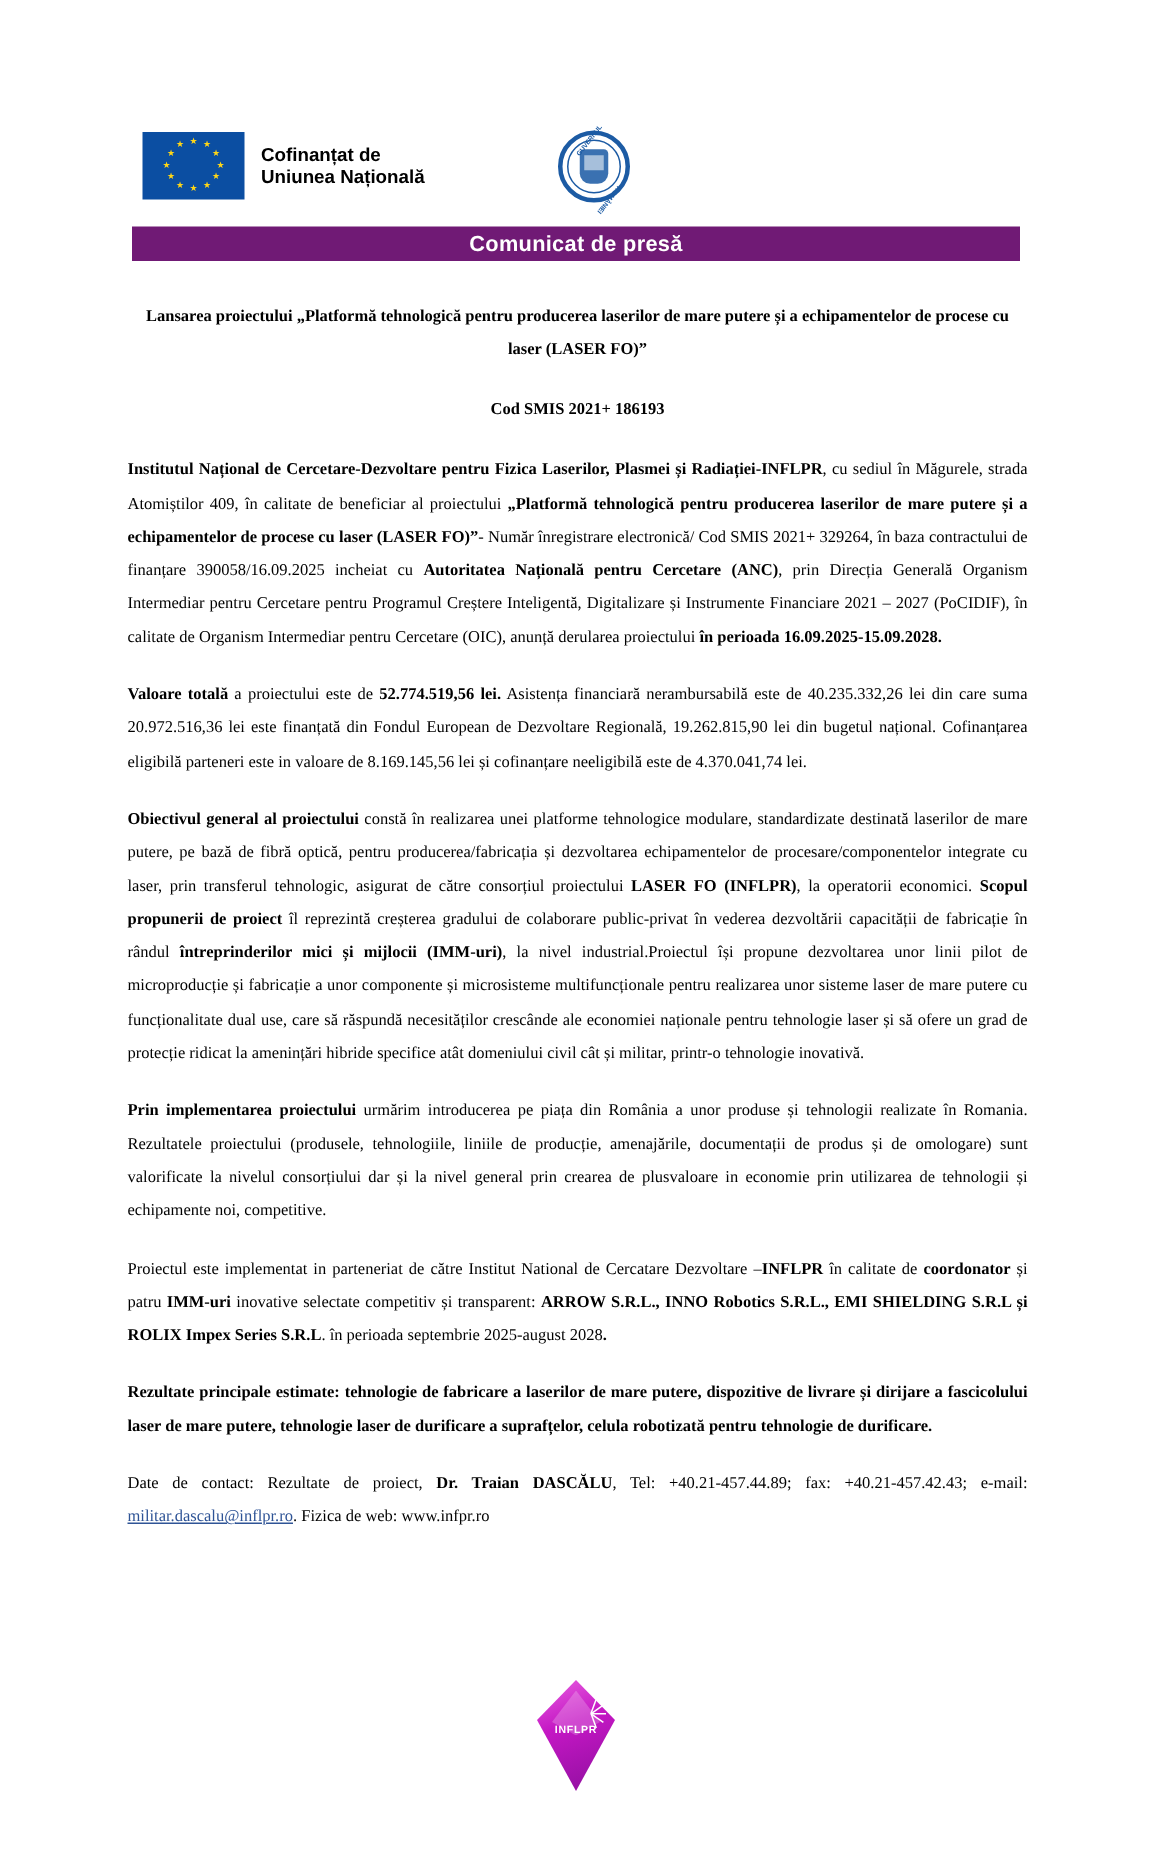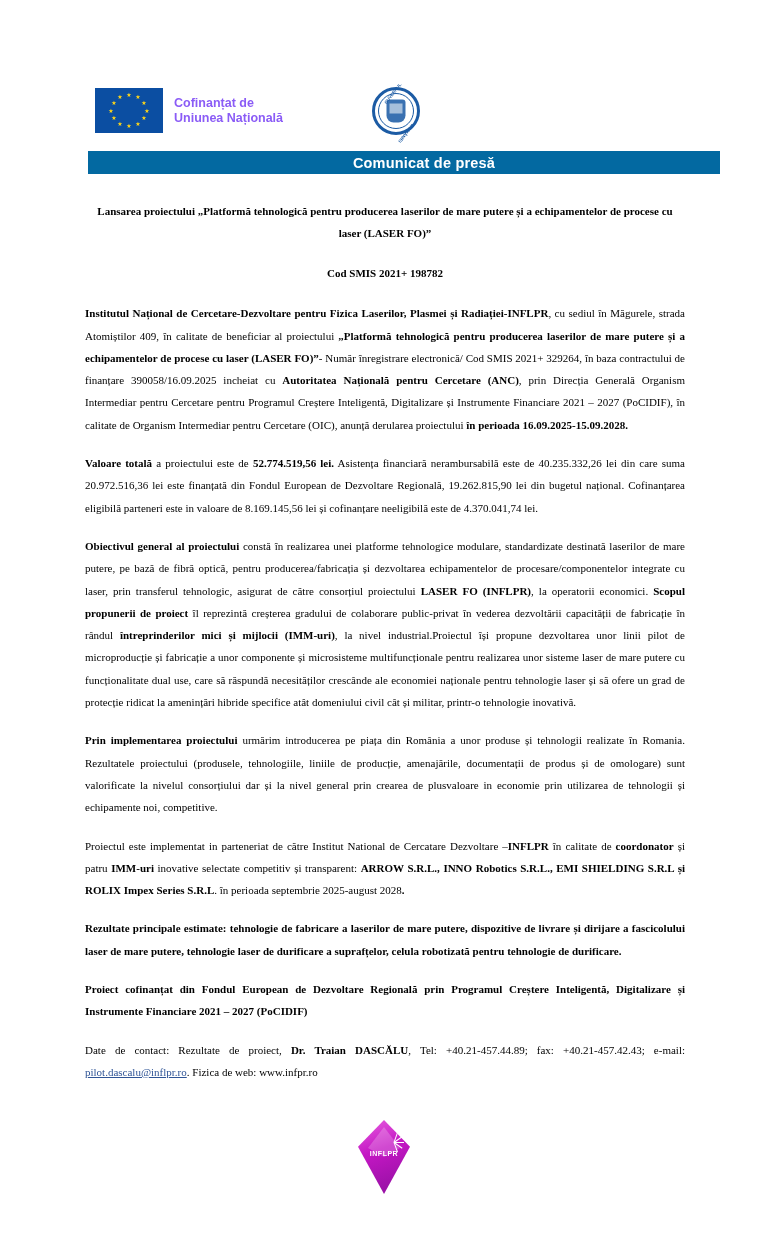--- a/index.html
+++ b/index.html
@@ -52,21 +52,21 @@
     position: absolute;
     color: #ffd617;
     font-size: 6px;
     line-height: 6px;
     width: 6px;
     height: 6px;
     text-align: center;
   }
   .eu-text {
     font-family: "Liberation Sans", "DejaVu Sans", sans-serif;
-    color: #8b5cf6;
+    color: #000000;
     font-weight: bold;
     font-size: 12.5px;
     line-height: 15px;
     white-space: nowrap;
   }
   .gov-logo-block {
     position: absolute;
     left: 277px;
     top: -1px;
     width: 50px;
@@ -124,25 +124,24 @@
     transform-origin: 0 0;
   }
 
   
   .banner {
     position: absolute;
     left: 88px;
     top: 151px;
     width: 592px;
     height: 23px;
-    background: #0369a1;
+    background: #701a75;
     display: flex;
     align-items: center;
     justify-content: center;
-    padding-left: 40px;
   }
   .banner-title {
     font-family: "Liberation Sans", "DejaVu Sans", sans-serif;
     color: #ffffff;
     font-weight: bold;
     font-size: 14.5px;
     letter-spacing: .2px;
   }
 
   
@@ -279,37 +278,36 @@
   </div>
 
   <div class="banner">
     <span class="banner-title">Comunicat de presă</span>
   </div>
 
   <div class="content">
 
     <div class="doc-title">Lansarea proiectului „Platformă tehnologică pentru producerea laserilor de mare putere și a echipamentelor de procese cu laser (LASER FO)”</div>
 
-    <div class="doc-subtitle">Cod SMIS 2021+ 198782</div>
+    <div class="doc-subtitle">Cod SMIS 2021+ 186193</div>
 
     <p class="para"><b>Institutul Național de Cercetare-Dezvoltare pentru Fizica Laserilor, Plasmei și Radiației-INFLPR</b><span>, cu sediul în Măgurele, strada Atomiștilor 409, în calitate de beneficiar al proiectului </span><b>„Platformă tehnologică pentru producerea laserilor de mare putere și a echipamentelor de procese cu laser (LASER FO)”</b><span>- Număr înregistrare electronică/ Cod SMIS 2021+ 329264, în baza contractului de finanțare 390058/16.09.2025 incheiat cu </span><b>Autoritatea Națională pentru Cercetare (ANC)</b><span>, prin Direcția Generală Organism Intermediar pentru Cercetare pentru Programul Creștere Inteligentă, Digitalizare și Instrumente Financiare 2021 – 2027 (PoCIDIF), în calitate de Organism Intermediar pentru Cercetare (OIC), anunță derularea proiectului </span><b>în perioada 16.09.2025-15.09.2028.</b></p>
 
     <p class="para"><b>Valoare totală</b><span> a proiectului este de </span><b>52.774.519,56 lei.</b><span> Asistența financiară nerambursabilă este de 40.235.332,26 lei din care suma 20.972.516,36 lei este finanțată din Fondul European de Dezvoltare Regională, 19.262.815,90 lei din bugetul național. Cofinanțarea eligibilă parteneri este in valoare de  8.169.145,56 lei și cofinanțare neeligibilă este de 4.370.041,74 lei.</span></p>
 
     <p class="para"><b>Obiectivul general al proiectului</b><span> constă în realizarea unei platforme tehnologice modulare, standardizate destinată laserilor de mare putere, pe bază de fibră optică, pentru producerea/fabricația și dezvoltarea echipamentelor de procesare/componentelor integrate cu laser, prin transferul tehnologic, asigurat de către consorțiul proiectului </span><b>LASER FO (INFLPR)</b><span>, la operatorii economici. </span><b>Scopul propunerii de proiect</b><span> îl reprezintă creșterea gradului de colaborare public-privat în vederea dezvoltării capacității de fabricație în rândul </span><b>întreprinderilor mici și mijlocii (IMM-uri)</b><span>, la nivel industrial.Proiectul își propune dezvoltarea unor linii pilot de microproducție și fabricație a unor componente și microsisteme multifuncționale pentru realizarea unor sisteme laser de mare putere cu funcționalitate dual use, care să răspundă necesităților crescânde ale economiei naționale pentru tehnologie laser și să ofere un grad de protecție ridicat la amenințări hibride specifice atât domeniului civil cât și militar, printr-o tehnologie inovativă.</span></p>
 
     <p class="para"><b>Prin implementarea proiectului</b><span> urmărim introducerea pe piața din România a unor produse și tehnologii realizate în Romania. Rezultatele proiectului (produsele, tehnologiile, liniile de producție, amenajările, documentații de produs și de omologare) sunt valorificate la nivelul consorțiului dar și la nivel general prin crearea de plusvaloare in economie prin utilizarea de tehnologii și echipamente noi, competitive.</span></p>
 
     <p class="para"><span>Proiectul este implementat in parteneriat de către Institut National de Cercatare Dezvoltare –</span><b>INFLPR</b><span> în calitate de </span><b>coordonator</b><span> și patru </span><b>IMM-uri</b><span> inovative selectate competitiv și transparent: </span><b>ARROW S.R.L., INNO Robotics S.R.L., EMI SHIELDING S.R.L și ROLIX Impex Series S.R.L</b><span>. în perioada septembrie 2025-august 2028</span><b>.</b></p>
 
     <p class="para"><b>Rezultate principale estimate: tehnologie de fabricare a laserilor de mare putere, dispozitive de livrare și dirijare a fascicolului laser de mare putere, tehnologie laser de durificare a suprafțelor, celula robotizată pentru tehnologie de durificare.</b></p>
 
-    <p class="para"><b>Proiect cofinanțat din Fondul European de Dezvoltare Regională prin Programul Creștere Inteligentă, Digitalizare și Instrumente Financiare 2021 – 2027 (PoCIDIF)</b></p>
-
-    <p class="para"><span>Date de contact: Rezultate de proiect, </span><b>Dr. Traian DASCĂLU</b><span>, Tel: +40.21-457.44.89; fax: +40.21-457.42.43; e-mail: </span><a class="mail" href="#">pilot.dascalu@inflpr.ro</a><span>. Fizica de web: www.infpr.ro</span></p>
+
+    <p class="para"><span>Date de contact: Rezultate de proiect, </span><b>Dr. Traian DASCĂLU</b><span>, Tel: +40.21-457.44.89; fax: +40.21-457.42.43; e-mail: </span><a class="mail" href="#">militar.dascalu@inflpr.ro</a><span>. Fizica de web: www.infpr.ro</span></p>
 
   </div>
 
   <div class="footer-logo">
     <div class="gem">
       <div class="gem-shape"></div>
       <div class="gem-facet"></div>
       <div class="gem-spark">
         <i style="transform:rotate(0deg);"></i>
         <i style="transform:rotate(35deg);"></i>

